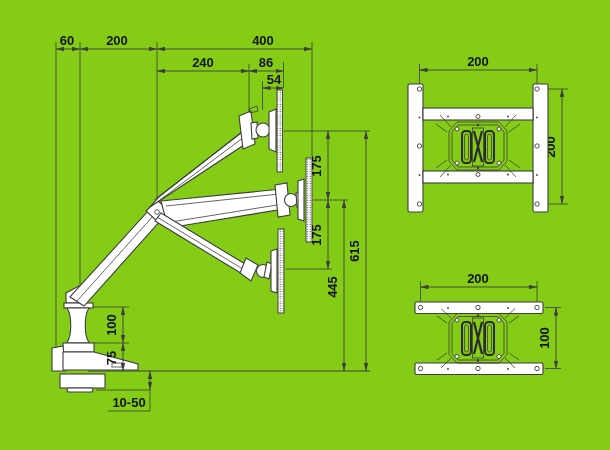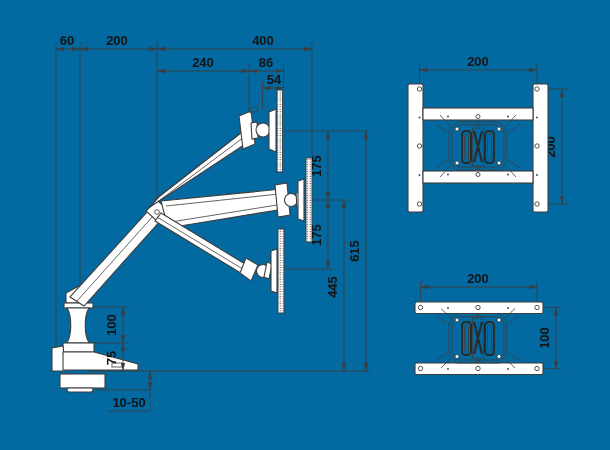--- a/index.html
+++ b/index.html
@@ -1,16 +1,16 @@
 <!DOCTYPE html>
 <html><head>
 <meta charset="utf-8">
 <style>
   html,body{margin:0;padding:0;background:#ffffff;}
-  .canvas{width:610px;height:450px;background:#0369a1;position:relative;overflow:hidden;}
+  .canvas{width:610px;height:450px;background:#84cc16;position:relative;overflow:hidden;}
   .lbl{font-family:"Liberation Sans",sans-serif;font-size:13px;font-weight:bold;fill:#141414;}
   .dim{stroke:#3d3d3d;stroke-width:0.9;fill:none;}
   .ext{stroke:#3d3d3d;stroke-width:0.8;fill:none;}
   .part{stroke:#3d3d3d;stroke-width:1.1;fill:#ffffff;}
   .thin{stroke:#3d3d3d;stroke-width:0.8;fill:none;}
   .hole{stroke:#3d3d3d;stroke-width:0.9;fill:#ffffff;}
   .dot{fill:#3d3d3d;stroke:none;}
   .dark{stroke:#2a2a2a;stroke-width:2;fill:none;}
 </style>
 </head>

